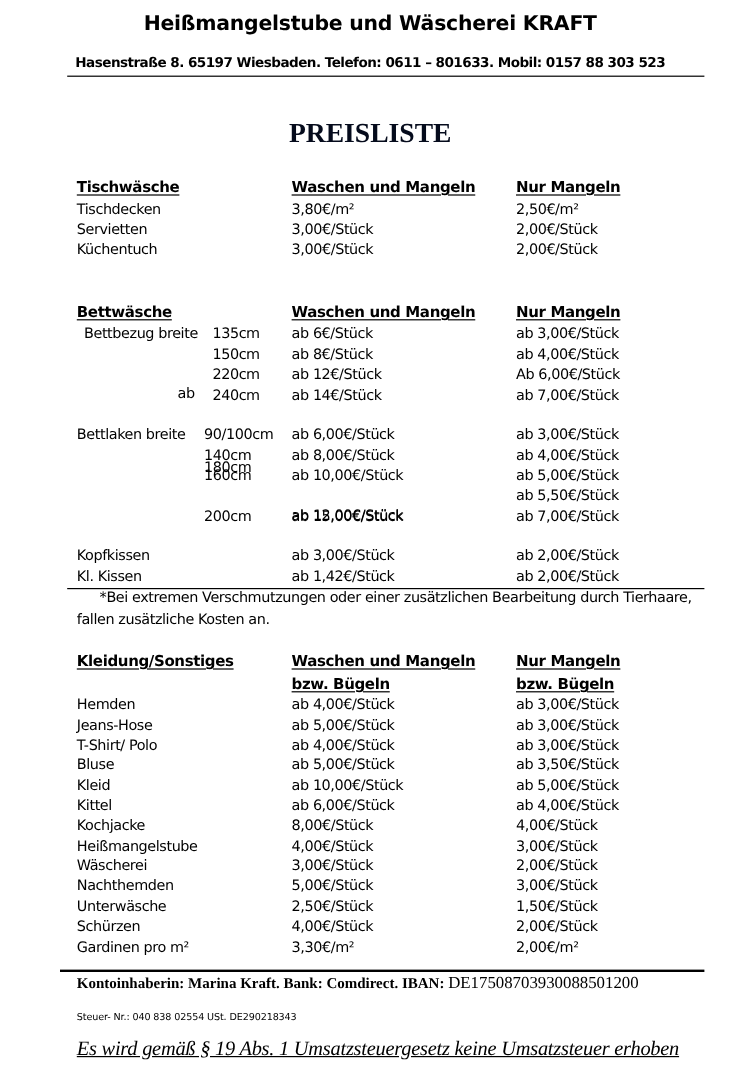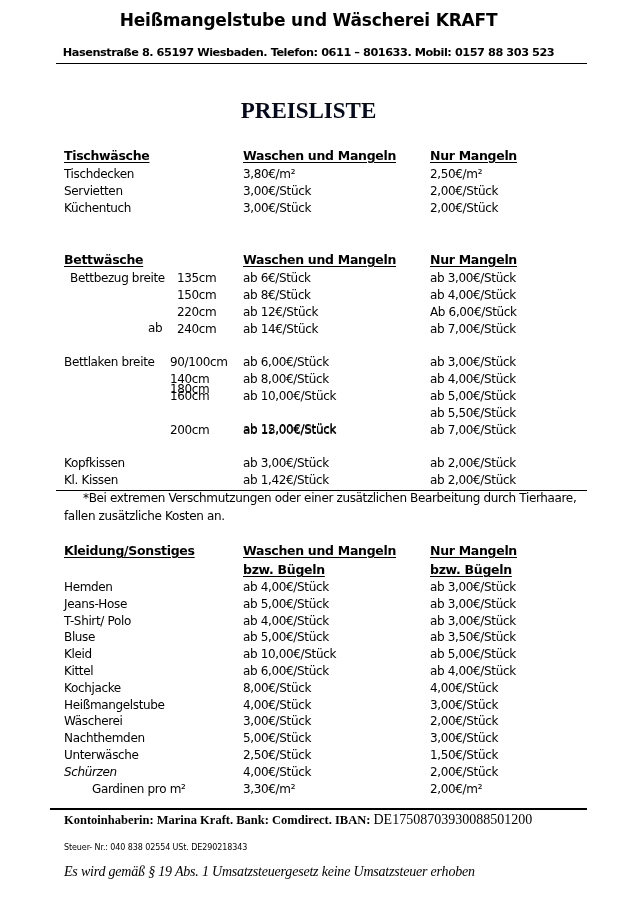--- a/index.html
+++ b/index.html
@@ -19,21 +19,21 @@
   .note { font-size: 12px; letter-spacing: -0.35px; }
 
   .c1 { left: 64px; }
   .c2 { left: 243px; }
   .c3 { left: 430px; }
 
   .footer-bank { left: 64px; top: 812px; font-size: 12.5px; }
   .footer-bank b { font-weight: bold; }
   .footer-bank .iban { font-size: 14px; font-weight: normal; }
   .footer-tax { left: 64px; top: 843px; font-size: 8px; letter-spacing: -0.1px; }
-  .footer-vat { left: 64px; top: 864px; font-size: 14px; font-style: italic; letter-spacing: -0.2px; }
+  .footer-vat { left: 64px; top: 864px; font-size: 17px; font-style: italic; text-decoration: underline; letter-spacing: -0.2px; }
 </style>
 </head>
 <body>
 
 <div class="abs title sans">Heißmangelstube und Wäscherei KRAFT</div>
 <div class="abs address sans">Hasenstraße 8.   65197 Wiesbaden.  Telefon: 0611 – 801633.  Mobil: 0157 88 303 523</div>
 <div class="rule" style="left:56px; width:531px; top:63px;"></div>
 
 <div class="abs heading serif">PREISLISTE</div>
 
@@ -190,26 +190,26 @@
         <div class="abs cell" style="left: 64px; top: 731.2px;">Nachthemden</div>
         <div class="abs cell" style="left: 243px; top: 731.2px;">5,00€/Stück</div>
         <div class="abs cell" style="left: 430px; top: 731.2px;">3,00€/Stück</div>
       </div>
       <div>
         <div class="abs cell" style="left: 64px; top: 748px;">Unterwäsche</div>
         <div class="abs cell" style="left: 243px; top: 748px;">2,50€/Stück</div>
         <div class="abs cell" style="left: 430px; top: 748px;">1,50€/Stück</div>
       </div>
       <div>
-        <div class="abs cell" style="left: 64px; top: 764.8px; font-style: italic;">Schürzen</div>
+        <div class="abs cell" style="left: 64px; top: 764.8px;">Schürzen</div>
         <div class="abs cell" style="left: 243px; top: 764.8px;">4,00€/Stück</div>
         <div class="abs cell" style="left: 430px; top: 764.8px;">2,00€/Stück</div>
       </div>
       <div>
-        <div class="abs cell" style="left: 64px; top: 781.6px; margin-left: 28px;">Gardinen pro m²</div>
+        <div class="abs cell" style="left: 64px; top: 781.6px;">Gardinen pro m²</div>
         <div class="abs cell" style="left: 243px; top: 781.6px;">3,30€/m²</div>
         <div class="abs cell" style="left: 430px; top: 781.6px;">2,00€/m²</div>
       </div>
     </div>
 </section>
 
 <div class="rule" style="left:50px; width:537px; top:808px; height:2px;"></div>
 
 <div class="abs footer-bank serif">
   <b>Kontoinhaberin: Marina Kraft.  Bank: Comdirect. IBAN:</b>

